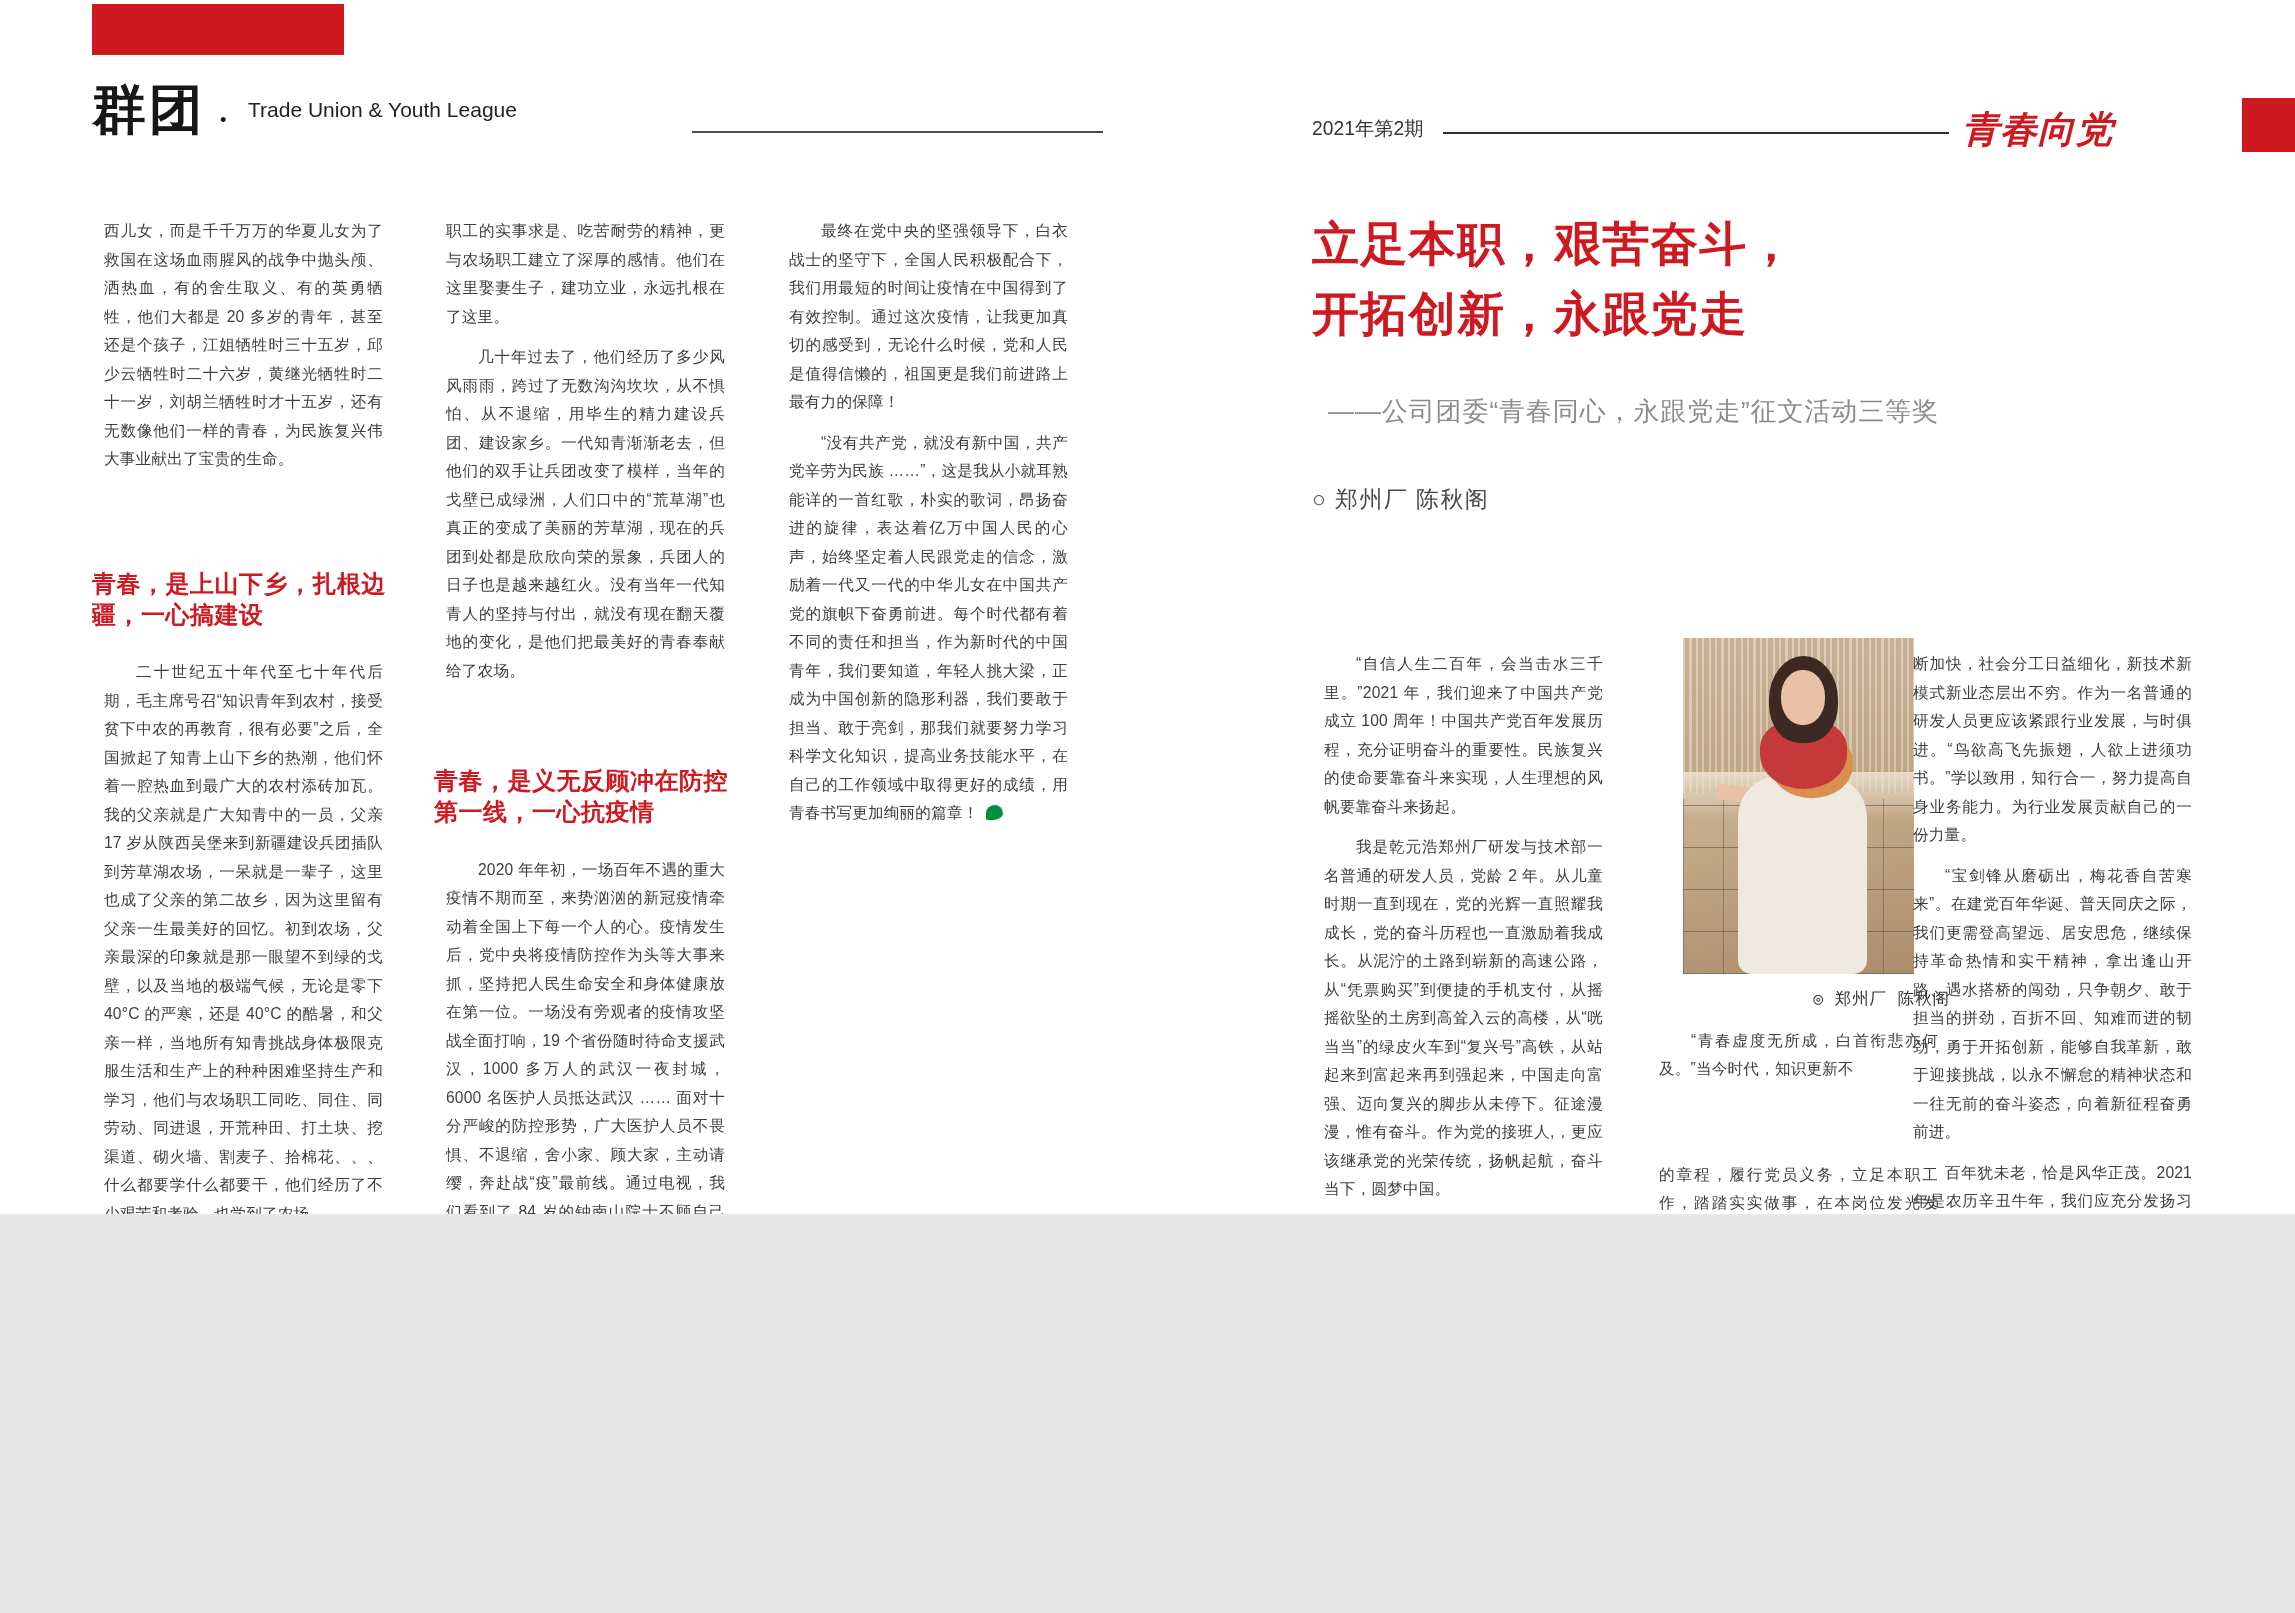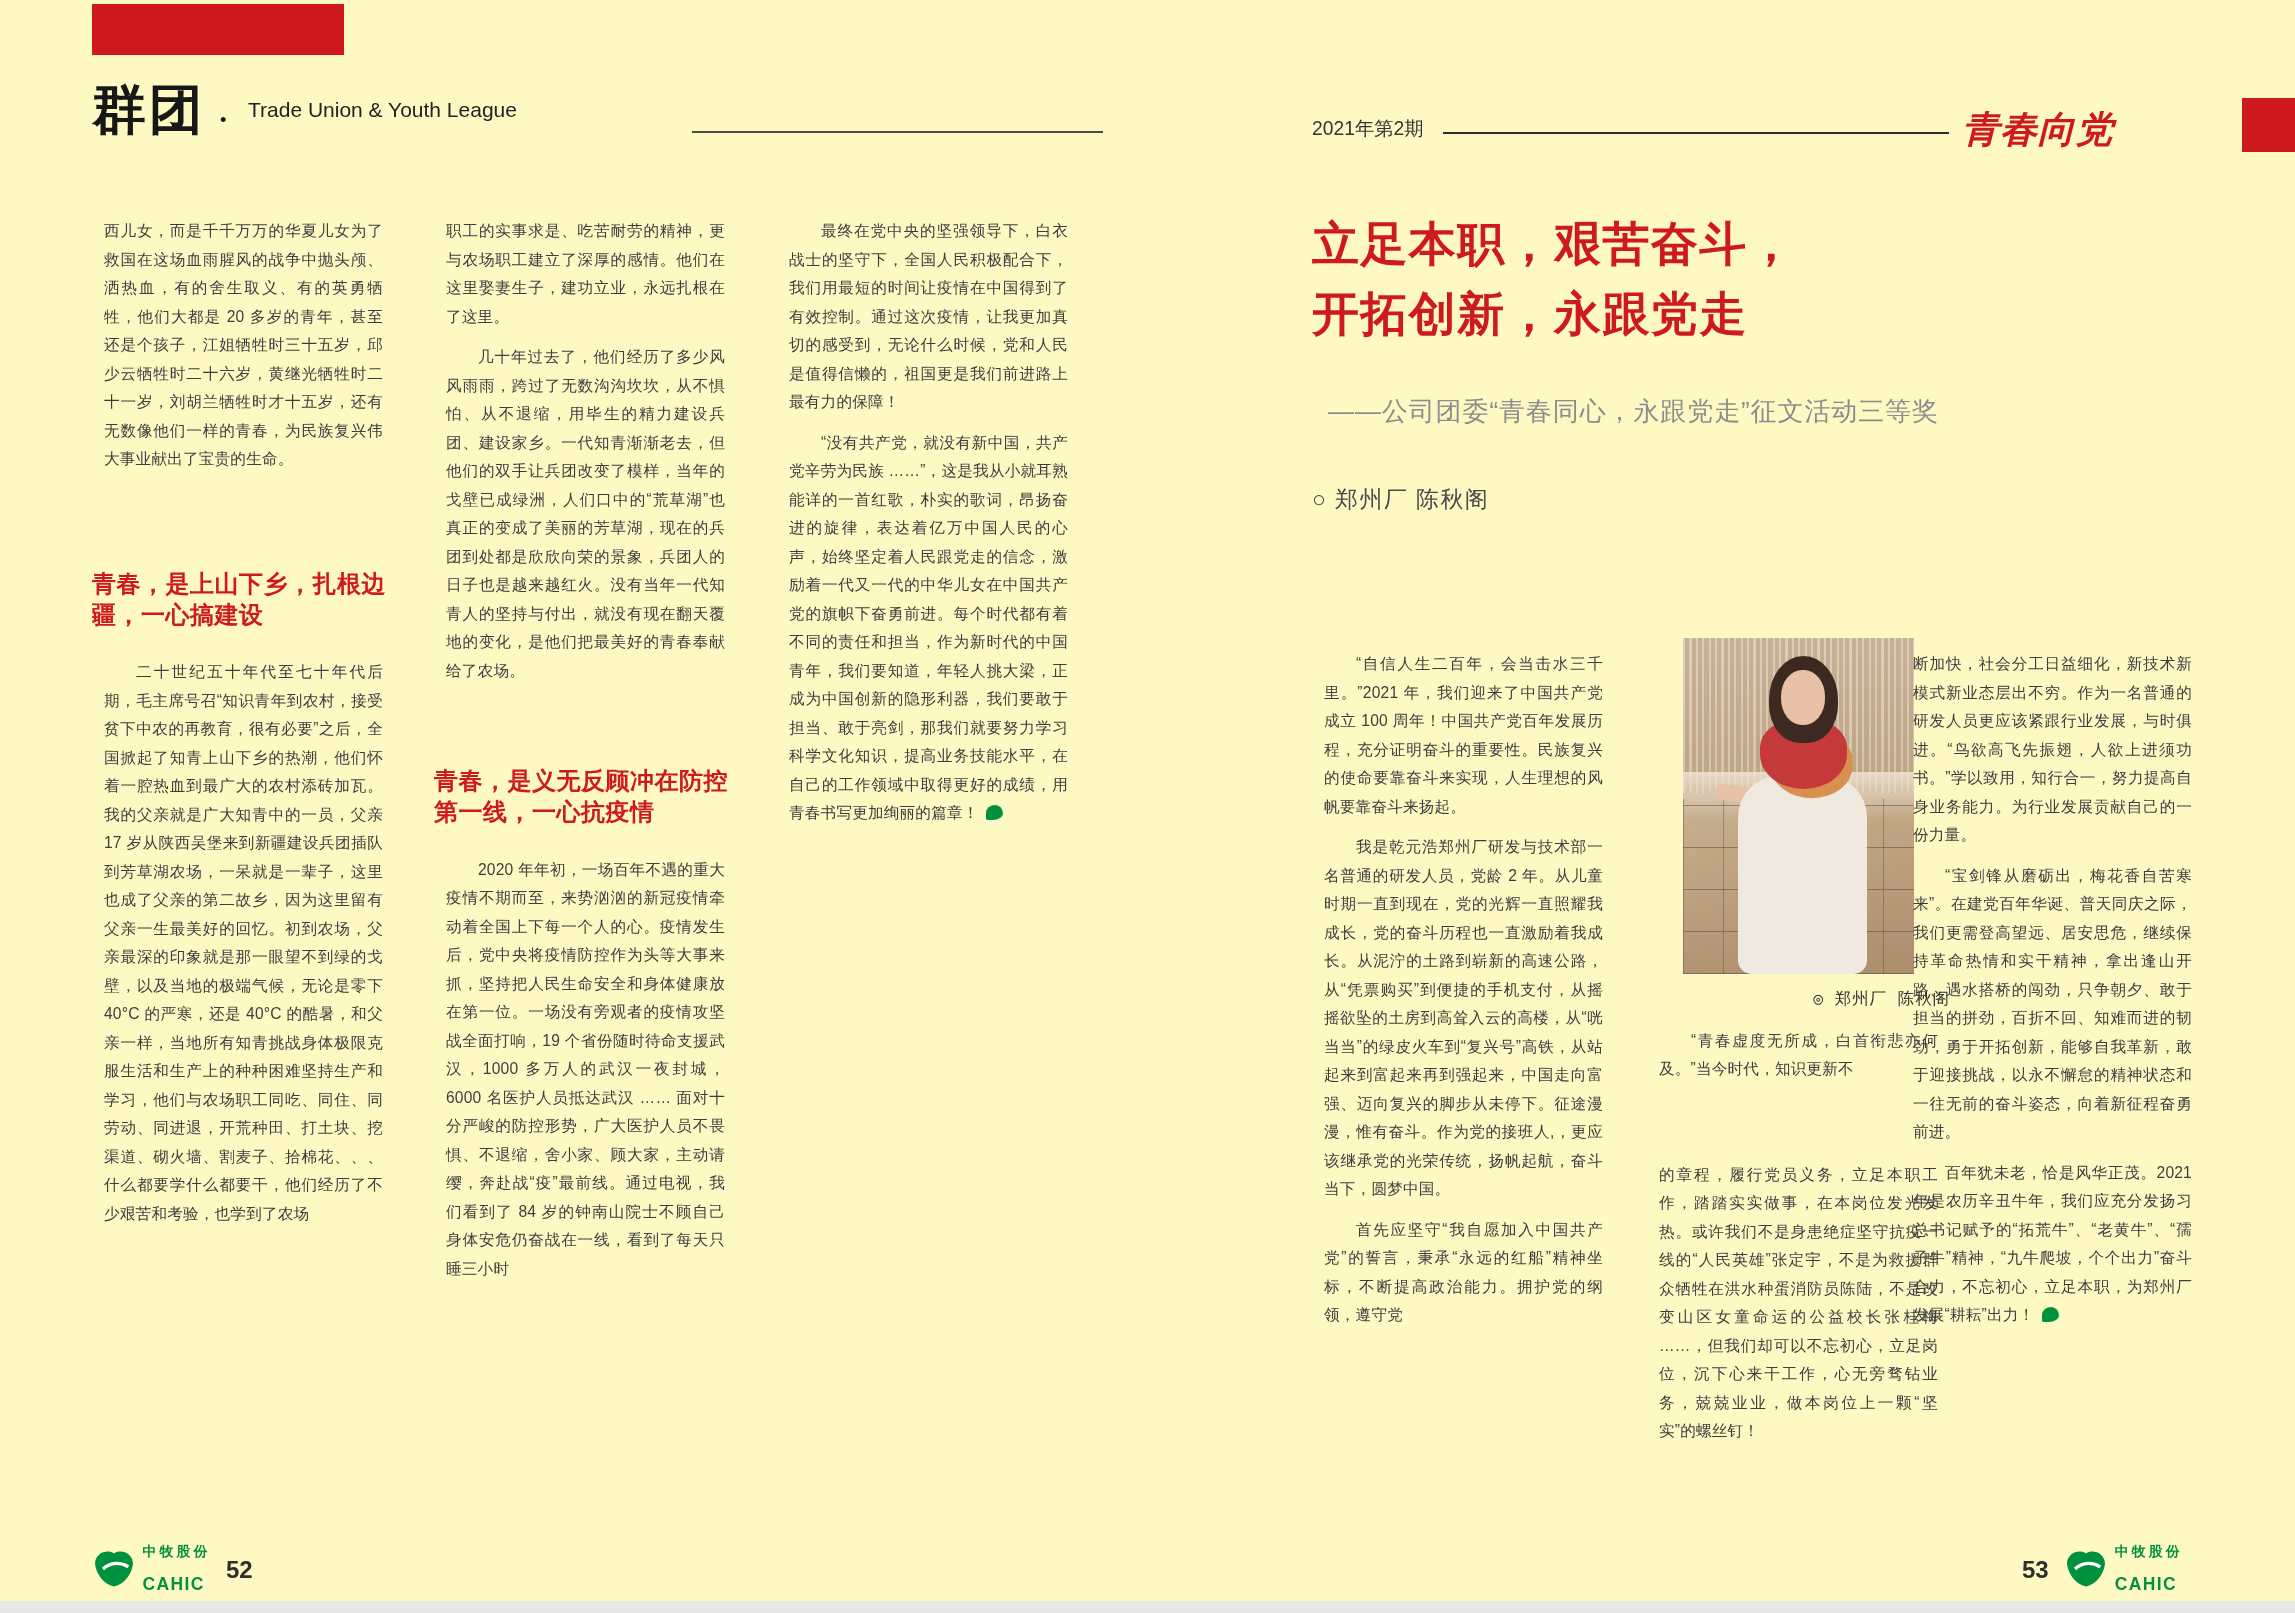--- a/index.html
+++ b/index.html
@@ -3,21 +3,21 @@
 <meta charset="utf-8">
 <style>
   :root{
     --red:#cf1920;
     --ink:#3d3d3d;
     --green:#00913f;
     --gray:#8c8c8c;
   }
   html,body{margin:0;padding:0;background:#e8e8e8;}
   .spread{
-    position:relative;width:2295px;height:1601px;background:#fef9c3;
+    position:relative;width:2295px;height:1214px;background:#ffffff;
     font-family:"Liberation Sans","DejaVu Sans",sans-serif;overflow:hidden;
   }
   
   .red-bar-left{position:absolute;left:92px;top:3.7px;width:252px;height:51px;background:var(--red);}
   .red-block-right{position:absolute;left:2242px;top:98px;width:53px;height:54px;background:var(--red);}
   .lp-title{position:absolute;left:92px;top:74px;font-size:54px;font-weight:900;color:#171717;letter-spacing:2.8px;}
   .lp-dot{position:absolute;left:220px;top:109px;font-size:18.4px;color:#171717;}
   .lp-sub{position:absolute;left:248px;top:98px;font-size:21px;color:#222222;}
   .lp-line{position:absolute;left:692px;top:131px;width:411px;height:1.8px;background:#4a4a4a;}
   .rp-issue{position:absolute;left:1312px;top:115px;font-size:19.3px;color:#333333;}

